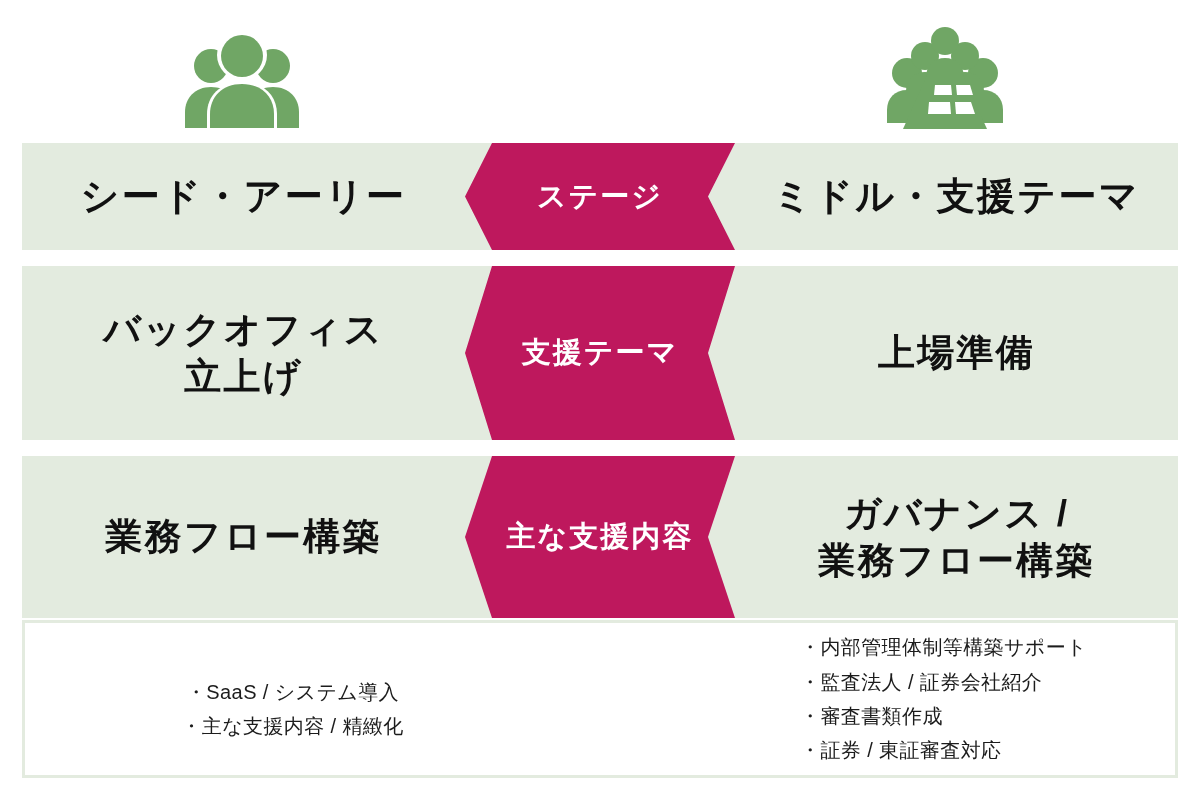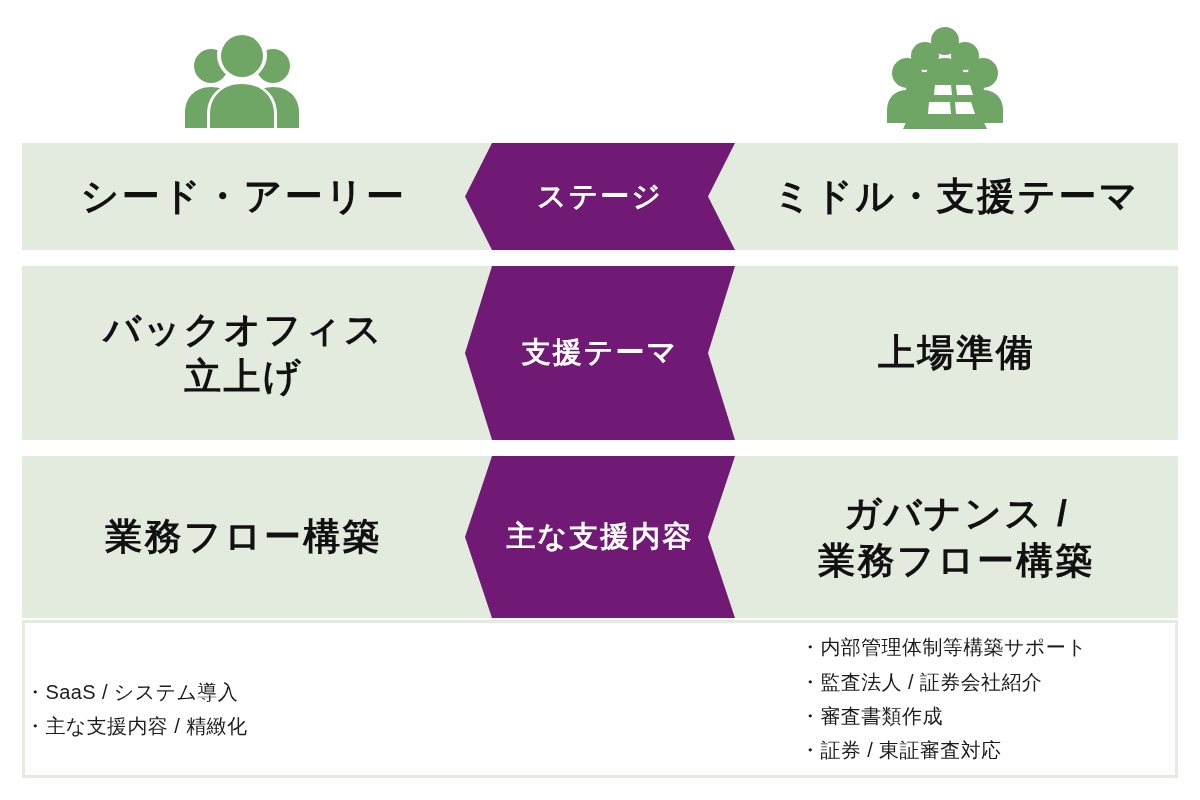--- a/index.html
+++ b/index.html
@@ -77,21 +77,21 @@
   .cell.left  { width: 443px; }
   .cell.right { width: 443px; margin-left: 270px; }
 
   
   .badge {
     position: absolute;
     left: 443px;
     top: 0;
     width: 270px;
     height: 100%;
-    background: #701a75;
+    background: #be185d;
     z-index: 2;
     display: flex;
     align-items: center;
     justify-content: center;
     -webkit-clip-path: polygon(10% 0%, 100% 0%, 90% 50%, 100% 100%, 10% 100%, 0% 50%);
     clip-path: polygon(10% 0%, 100% 0%, 90% 50%, 100% 100%, 10% 100%, 0% 50%);
   }
   .badge-label {
     color: #ffffff;
     font-weight: bold;
@@ -118,20 +118,21 @@
     align-items: center;
   }
   .detail-col {
     width: 50%;
     display: flex;
     flex-direction: column;
     justify-content: center;
     height: 100%;
   }
   .detail-col.left {
+    align-items: center;
     padding-right: 40px;
     margin-top: 20px;
   }
   .detail-col.right {
     align-items: flex-start;
     padding-left: 200px;
     justify-content: center;
   }
   .detail-item {
     font-size: 20px;

